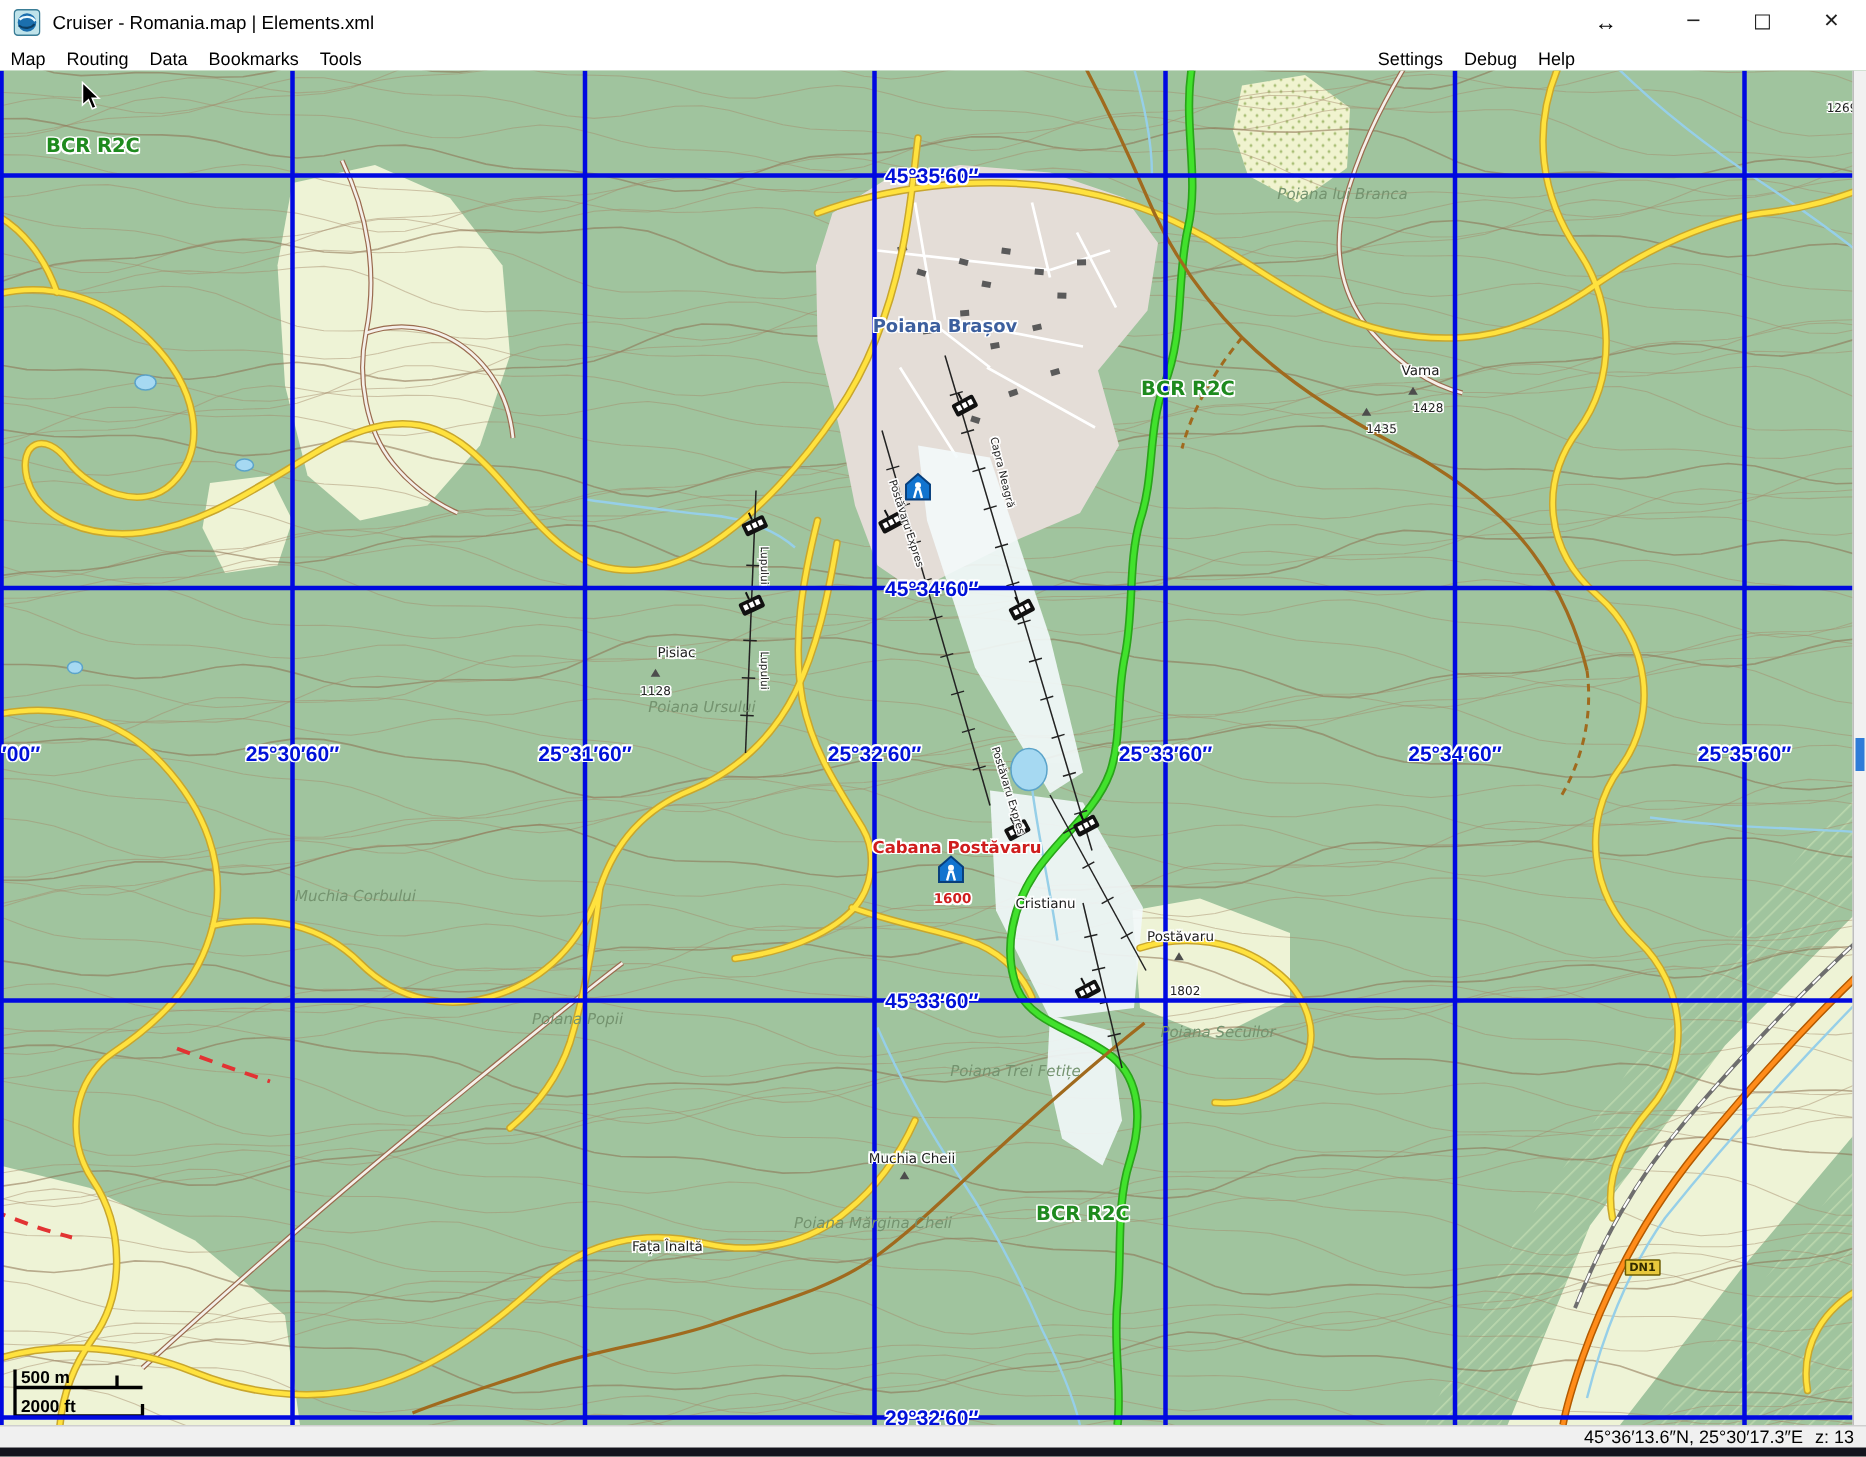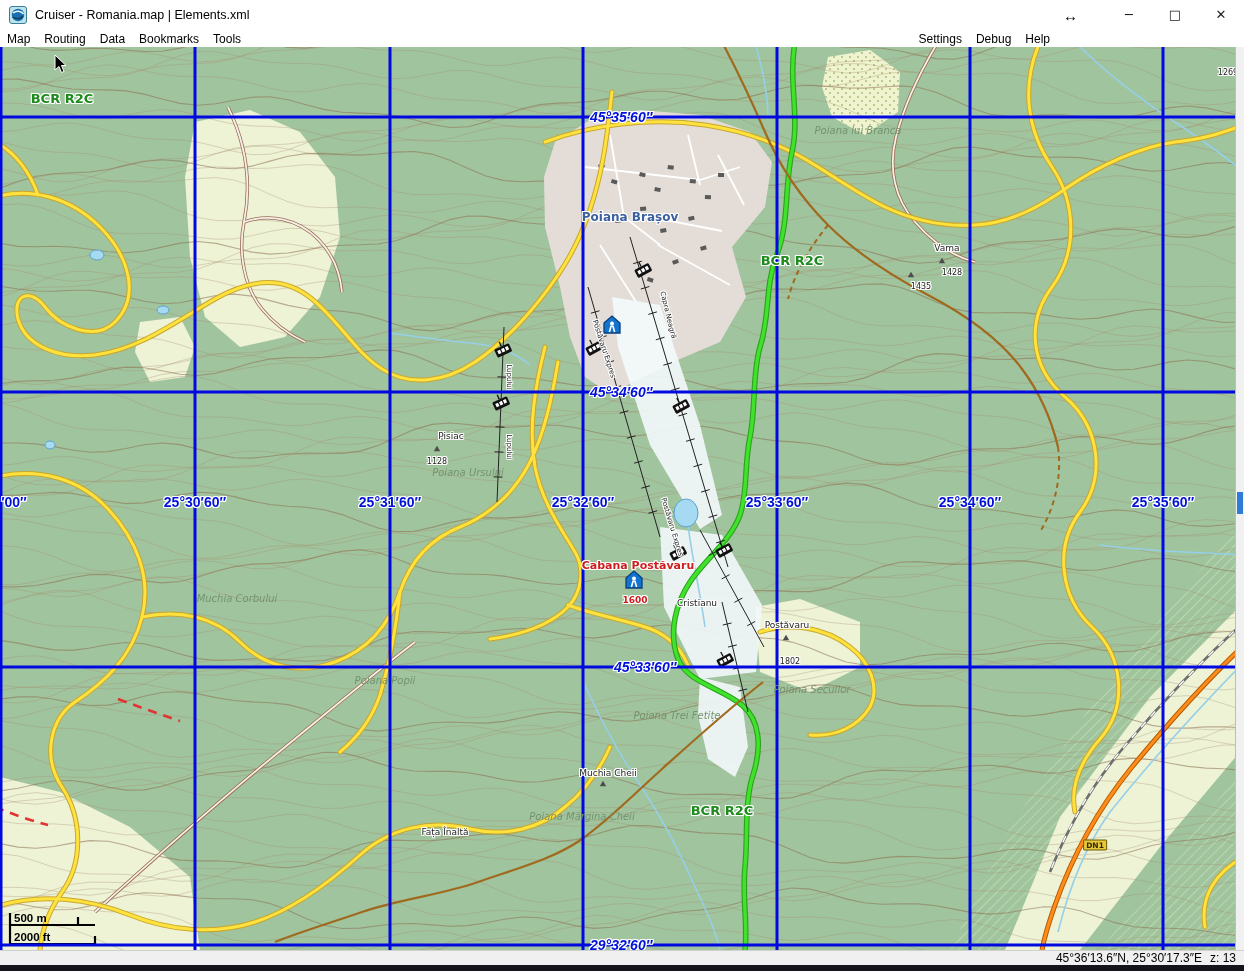--- a/index.html
+++ b/index.html
@@ -20,21 +20,21 @@
   .menu-right{position:absolute;right:4px;top:0;height:17px;display:flex;align-items:center;}
   
   .map-wrap{position:absolute;left:0;top:47px;width:1244px;height:903px;overflow:hidden;
     background:#a0c49e;}
   .map-wrap svg{position:absolute;left:0;top:0;}
   .halo{text-shadow:-1px 0 0 #fff,1px 0 0 #fff,0 -1px 0 #fff,0 1px 0 #fff,
     -1px -1px 0 #fff,1px 1px 0 #fff,-1px 1px 0 #fff,1px -1px 0 #fff;}
   .lbl{position:absolute;white-space:nowrap;transform:translate(-50%,-50%);
     font-family:"DejaVu Sans",sans-serif;}
   .lbl-grid{font-family:"Liberation Sans",sans-serif;font-weight:bold;font-size:14px;color:#0011d8;}
-  .lbl-grid-lat{transform:translate(0,-50%);font-style:italic;}
+  .lbl-grid-lat{transform:translate(0,-50%);}
   .lbl-town{font-size:12px;font-weight:bold;color:#3c5f9e;}
   .lbl-red{font-size:11px;font-weight:bold;color:#cf1d1d;}
   .lbl-elev-red{font-size:9px;font-weight:bold;color:#cf1d1d;}
   .lbl-place{font-size:9px;color:#1d1d1d;}
   .lbl-area{font-size:10px;font-style:italic;color:#74936f;text-shadow:none;}
   .lbl-lift{font-size:7px;color:#222;}
   .lbl-ref{font-size:13px;font-weight:bold;color:#1e8a1e;}
   .lbl-elev{font-size:8px;color:#222;}
   .dn1-badge{font-size:7.5px;font-weight:bold;color:#332b00;background:#e8c83c;
     border:1px solid #6b5a00;padding:0 2px;border-radius:1px;}
@@ -392,42 +392,42 @@
         <line x1="1163" y1="0" x2="1163" y2="903"></line>
         <line x1="0" y1="70" x2="1244" y2="70"></line>
         <line x1="0" y1="345" x2="1244" y2="345"></line>
         <line x1="0" y1="620" x2="1244" y2="620"></line>
         <line x1="0" y1="898" x2="1244" y2="898"></line>
       </g>
 </svg>
 
 <div class="lbl lbl-grid lbl-grid-lat halo" style="left:590px;top:70px;">45°35′60″</div>
 <div class="lbl lbl-grid lbl-grid-lat halo" style="left:590px;top:345px;">45°34′60″</div>
-<div class="lbl lbl-grid lbl-grid-lat halo" style="left:614px;top:620px;text-align:right;">45°33′60″</div>
+<div class="lbl lbl-grid lbl-grid-lat halo" style="left:590px;top:620px;text-align:right;">45°33′60″</div>
 <div class="lbl lbl-grid lbl-grid-lat halo" style="left:590px;top:898px;">29°32′60″</div>
 <div class="lbl lbl-grid halo" style="left:14px;top:455px;">′00″</div>
 <div class="lbl lbl-grid halo" style="left:195px;top:455px;">25°30′60″</div>
 <div class="lbl lbl-grid halo" style="left:390px;top:455px;">25°31′60″</div>
 <div class="lbl lbl-grid halo" style="left:583px;top:455px;">25°32′60″</div>
 <div class="lbl lbl-grid halo" style="left:777px;top:455px;">25°33′60″</div>
 <div class="lbl lbl-grid halo" style="left:970px;top:455px;">25°34′60″</div>
 <div class="lbl lbl-grid halo" style="left:1163px;top:455px;">25°35′60″</div>
 
 <div class="lbl lbl-town halo" style="left:630px;top:170px;">Poiana Brașov</div>
 <div class="lbl lbl-red halo" style="left:638px;top:518px;">Cabana Postăvaru</div>
 <div class="lbl lbl-elev-red halo" style="left:635px;top:553px;">1600</div>
 <div class="lbl lbl-place halo" style="left:697px;top:556px;">Cristianu</div>
 <div class="lbl lbl-place halo" style="left:787px;top:578px;">Postăvaru</div>
 <div class="lbl lbl-place halo" style="left:437px;top:389px;padding-left:28px;">Pisiac</div>
 <div class="lbl lbl-place halo" style="left:947px;top:201px;">Vama</div>
 <div class="lbl lbl-place halo" style="left:608px;top:726px;">Muchia Cheii</div>
 <div class="lbl lbl-place halo" style="left:445px;top:785px;">Fața Înaltă</div>
 <div class="lbl lbl-area" style="left:468px;top:425px;">Poiana Ursului</div>
 <div class="lbl lbl-area" style="left:385px;top:633px;">Poiana Popii</div>
-<div class="lbl lbl-area" style="left:858px;top:83px;">Poiana lui Branca</div>
+<div class="lbl lbl-area" style="left:895px;top:83px;">Poiana lui Branca</div>
 <div class="lbl lbl-area" style="left:677px;top:668px;">Poiana Trei Fetițe</div>
 <div class="lbl lbl-area" style="left:582px;top:769px;">Poiana Mărgina Cheii</div>
 <div class="lbl lbl-area" style="left:812px;top:642px;">Poiana Secuilor</div>
 <div class="lbl lbl-area" style="left:237px;top:551px;">Muchia Corbului</div>
 
 <div class="lbl lbl-elev halo" style="left:437px;top:414px;">1128</div>
 <div class="lbl lbl-elev halo" style="left:952px;top:225px;">1428</div>
 <div class="lbl lbl-elev halo" style="left:921px;top:239px;">1435</div>
 <div class="lbl lbl-elev halo" style="left:790px;top:614px;">1802</div>
 <div class="lbl lbl-elev halo" style="left:1228px;top:25px;">1269</div>

